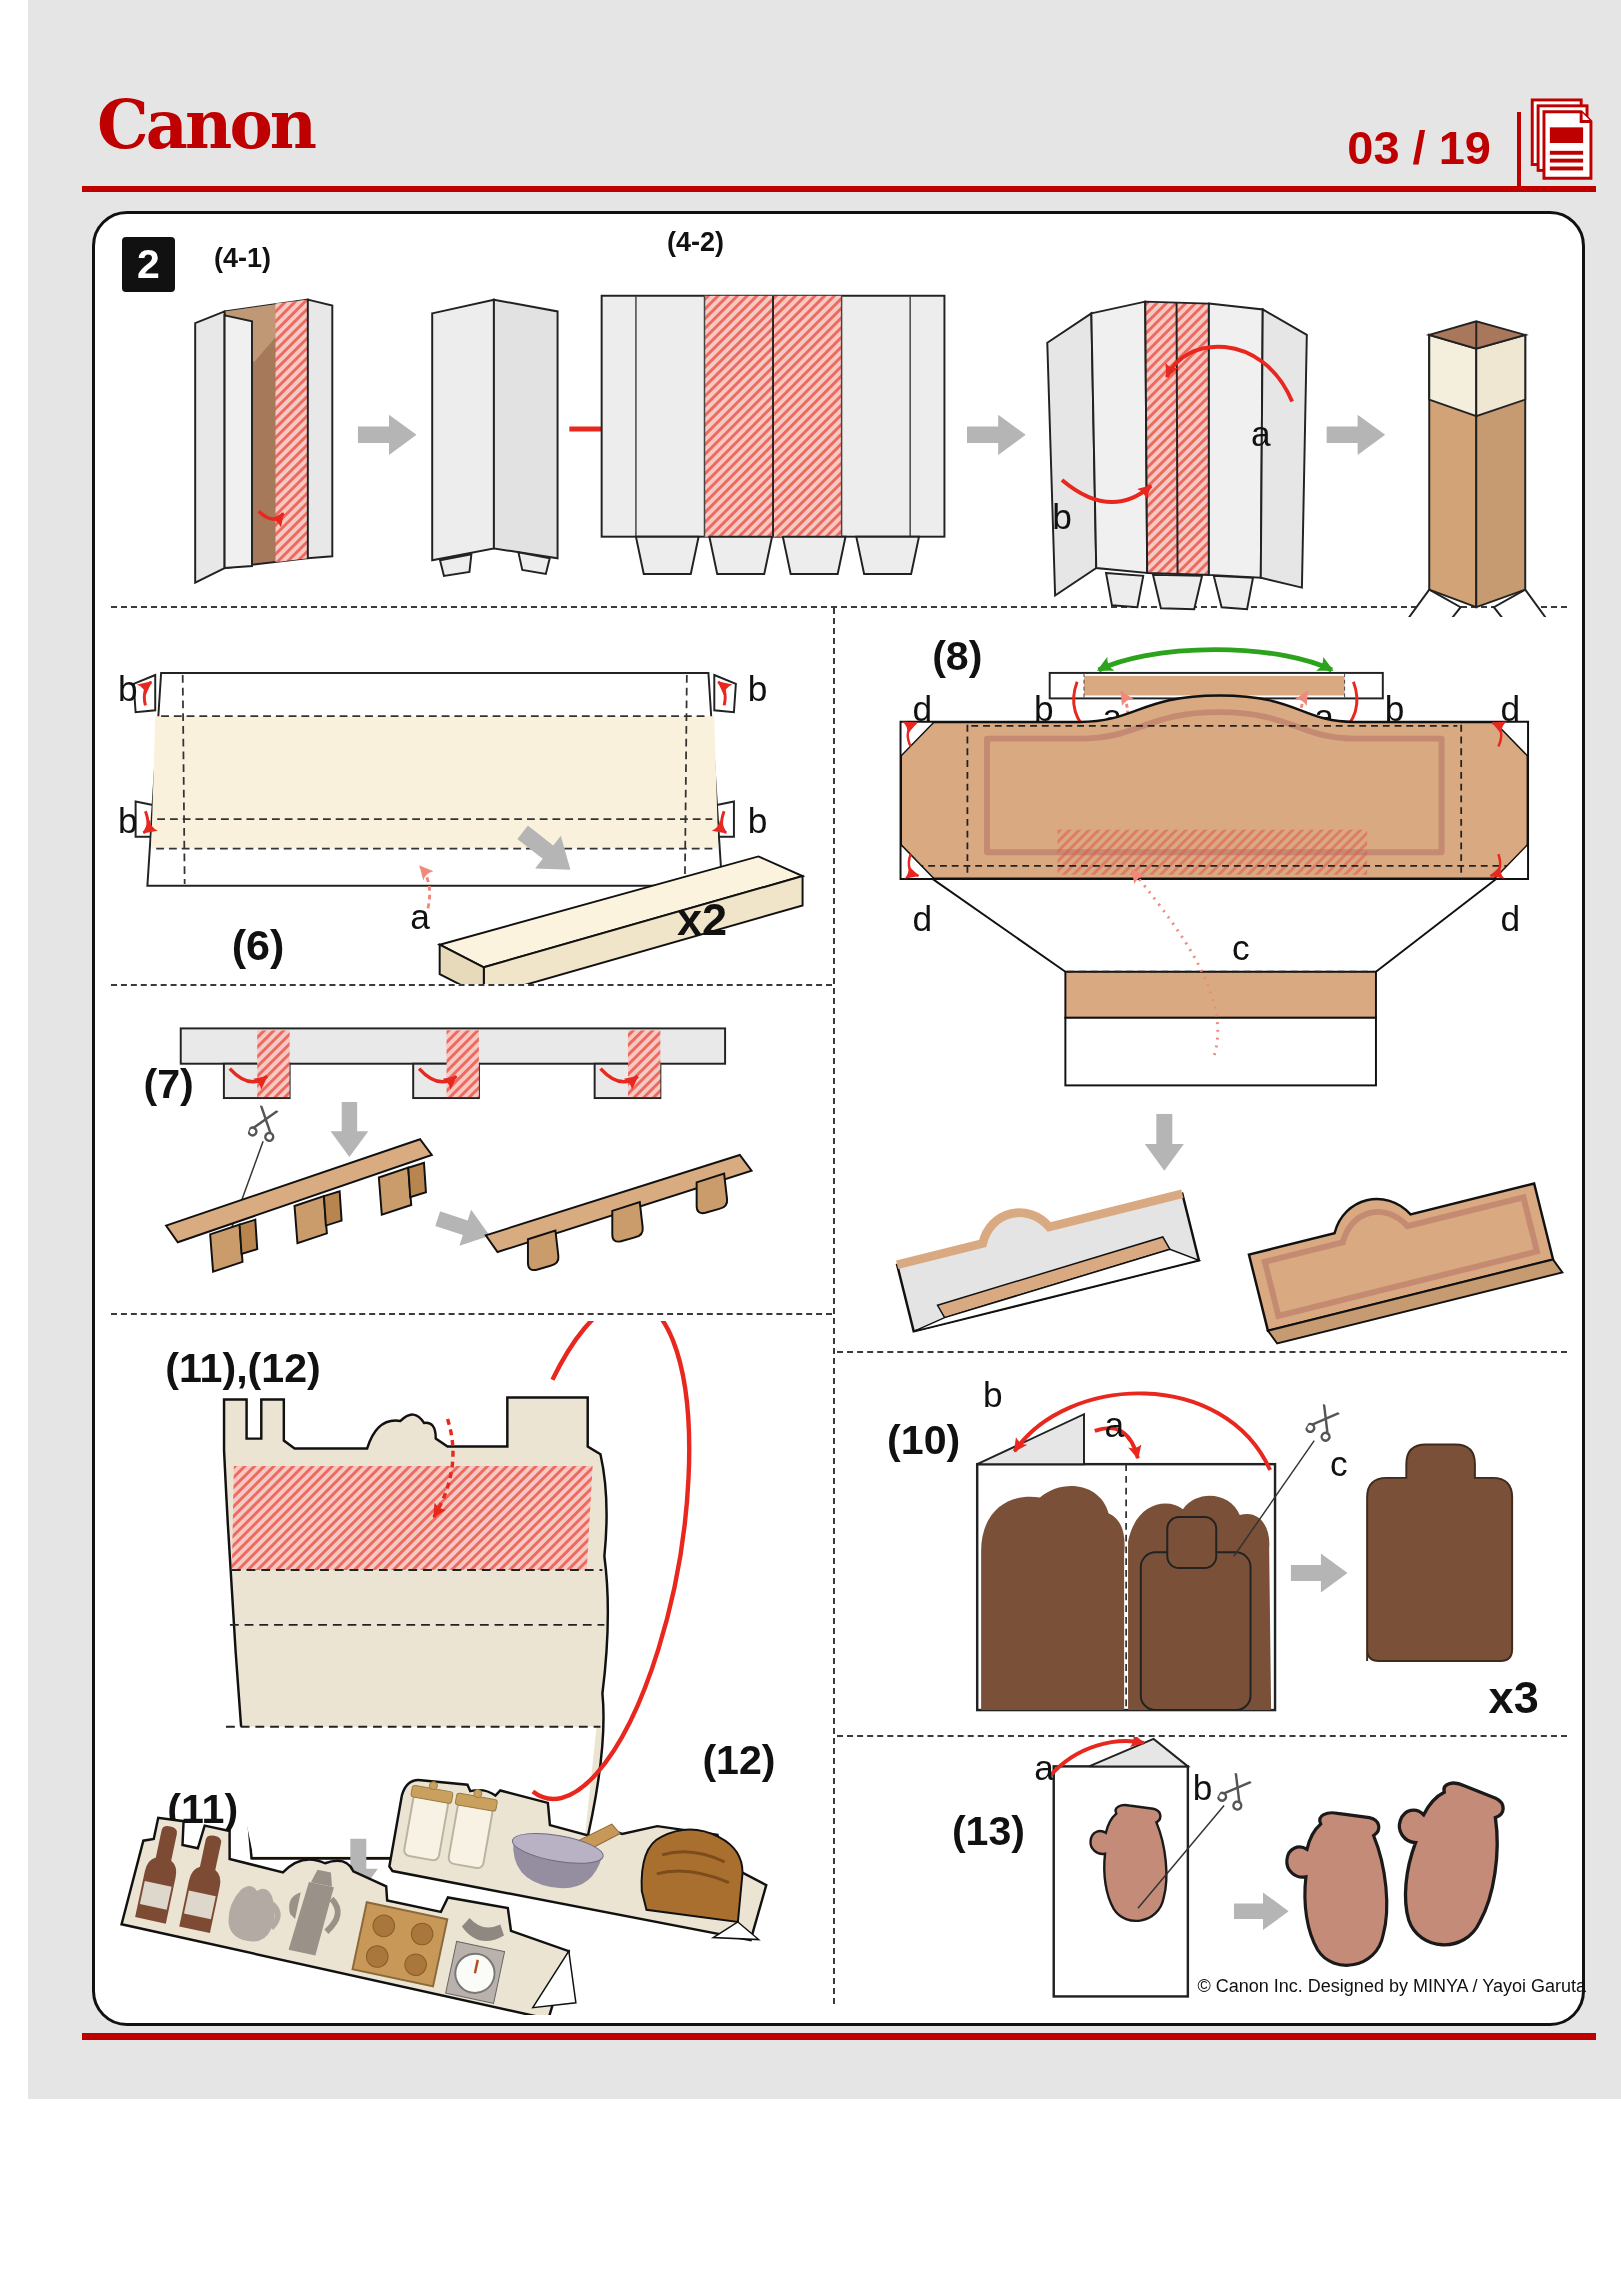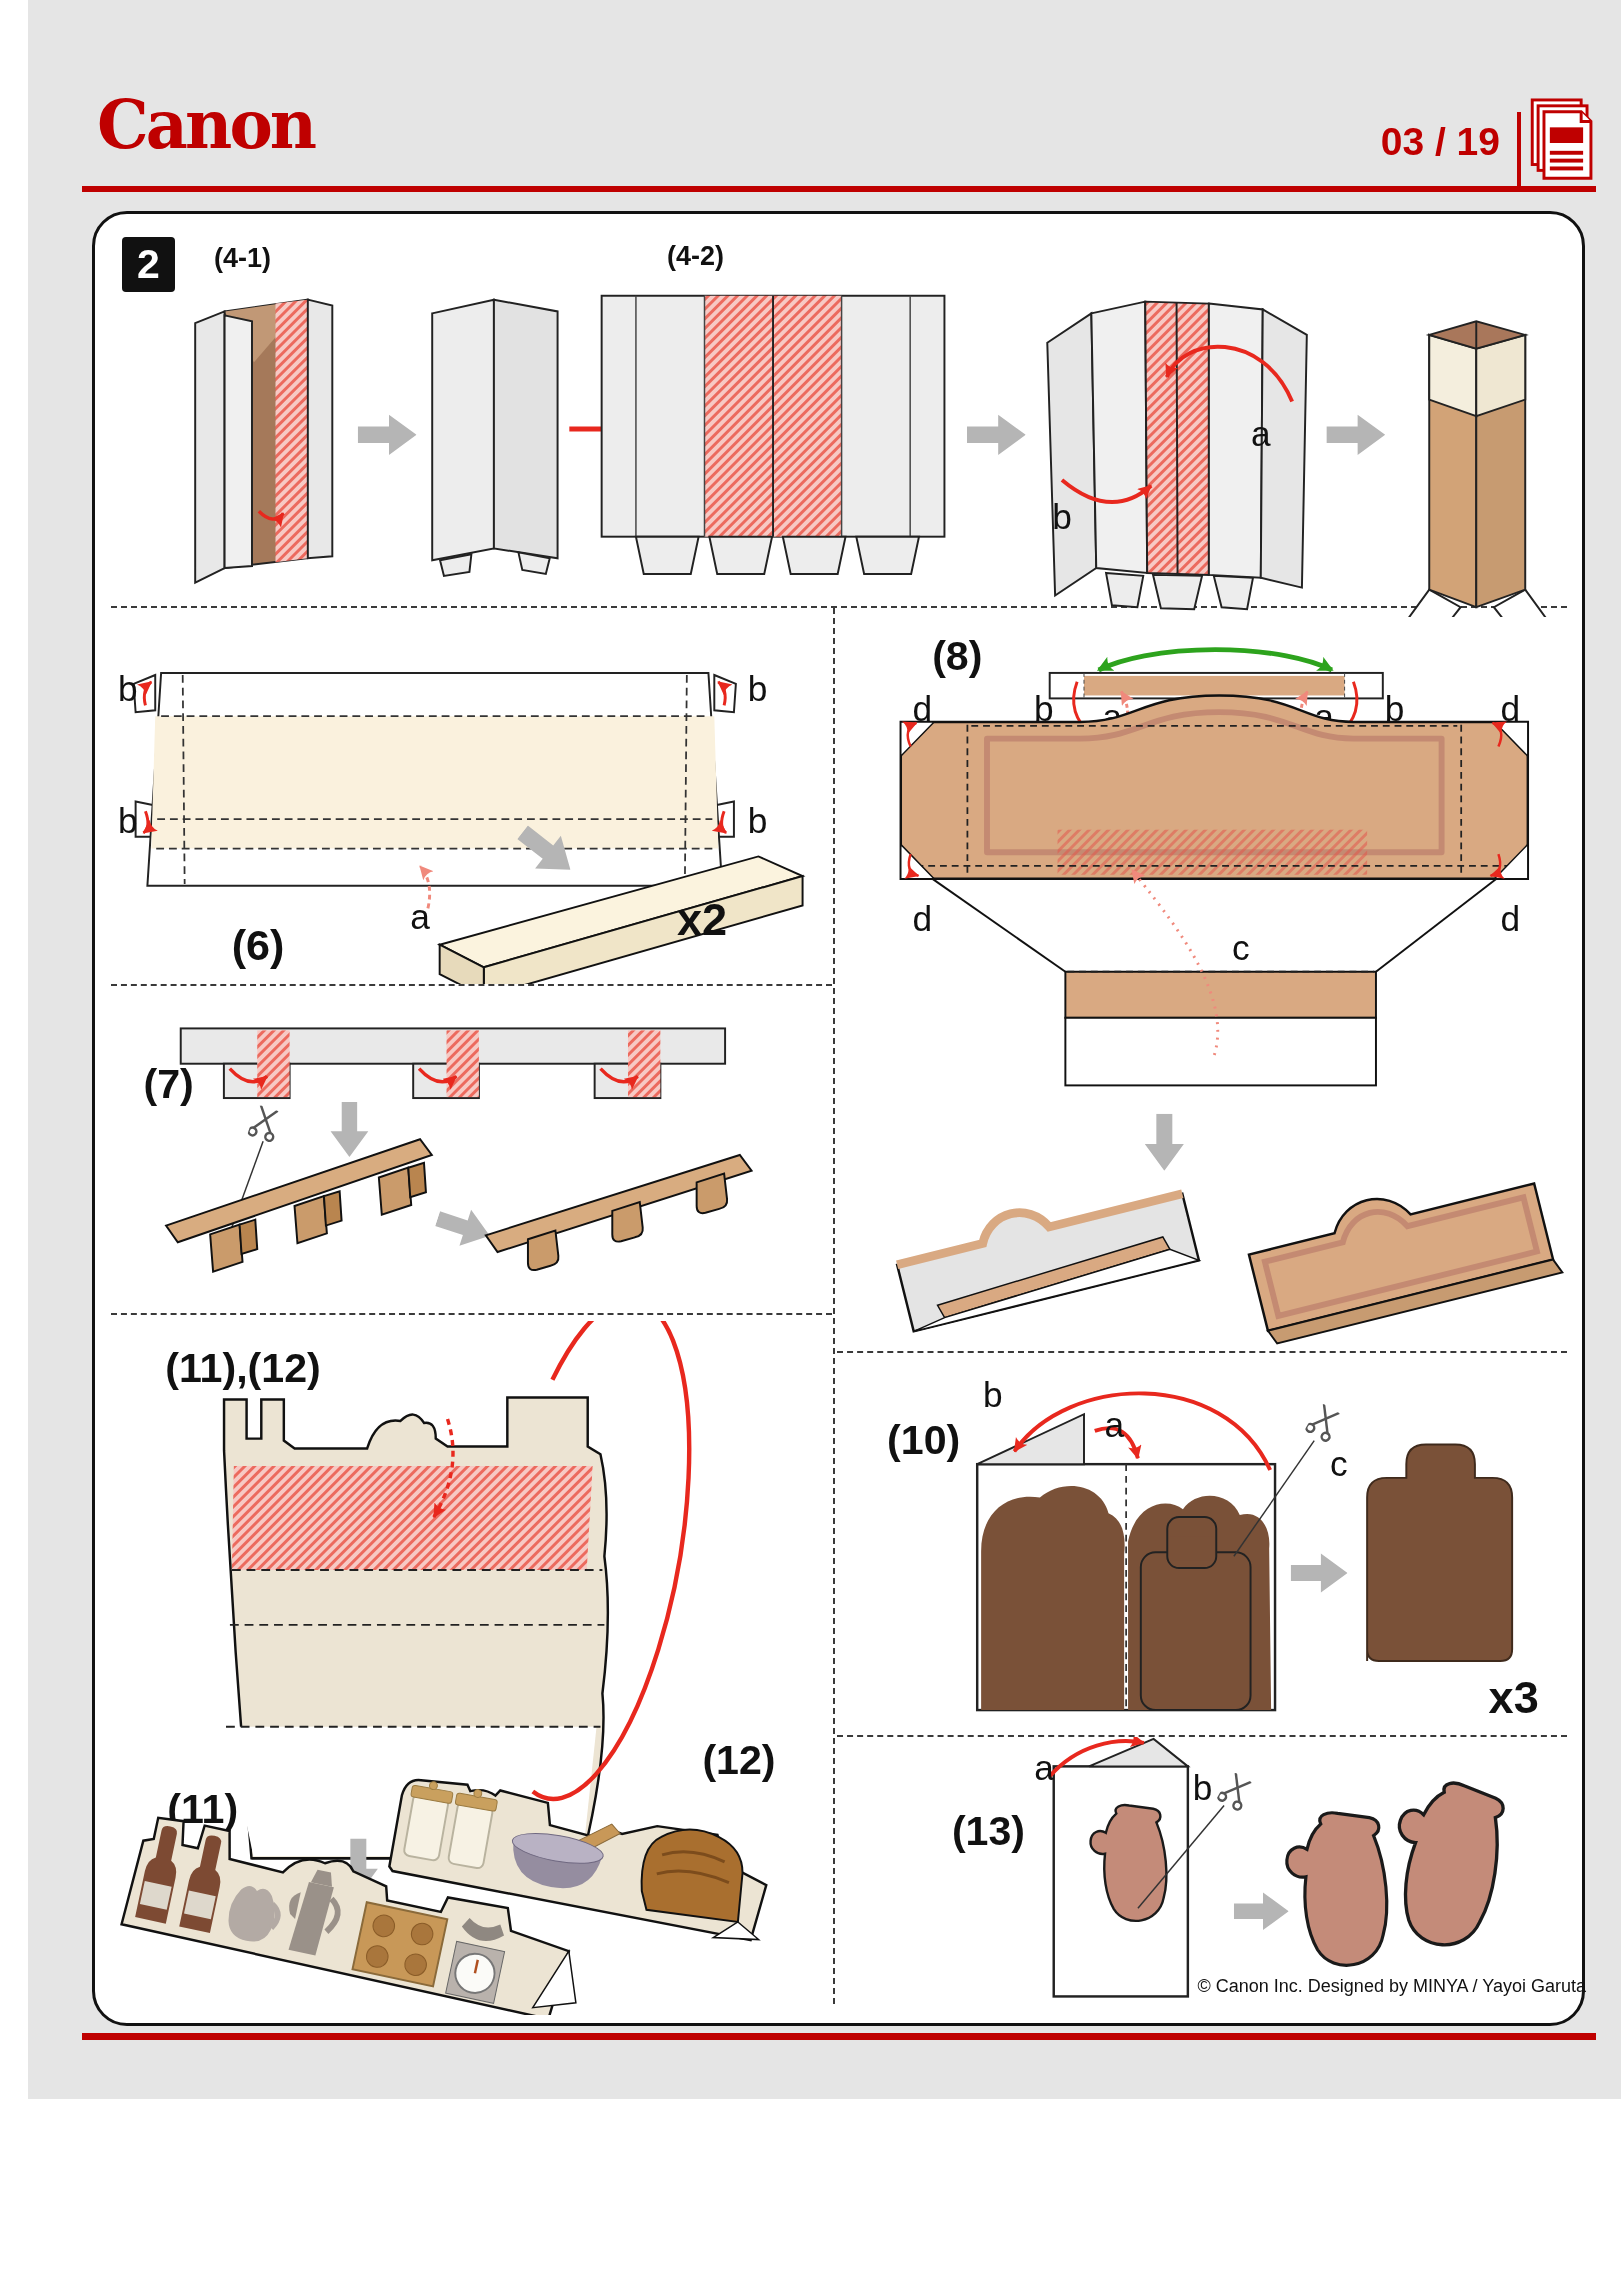--- a/index.html
+++ b/index.html
@@ -1,21 +1,21 @@
 <!DOCTYPE html>
 <html><head>
 <meta charset="utf-8">
 <style>
   html,body{margin:0;padding:0;background:#fff;}
   #page{position:relative;width:1621px;height:2099px;background:#e5e5e5;overflow:hidden;
         font-family:"Liberation Sans",sans-serif;margin-left:28px;}
   .abs{position:absolute;}
   #logo{left:69px;top:86px;font-family:"DejaVu Serif",serif;font-weight:bold;
         font-size:65px;color:#bf0000;letter-spacing:-2.9px;transform:scaleY(1.04);}
-  #pagenum{right:149px;top:120px;font-size:39px;font-weight:bold;color:#bf0000;}
+  #pagenum{right:158px;top:120px;font-size:47px;font-weight:bold;color:#bf0000;}
   .redline{background:#bf0000;}
   #mainbox{left:64px;top:211px;width:1487px;height:1809px;border:3.9px solid #111;
            border-radius:35px;background:#fff;}
   #badge{left:94px;top:237px;width:53px;height:55px;background:#111;color:#fff;
          font-size:41px;font-weight:bold;display:flex;align-items:center;justify-content:center;
          border-radius:3.9px;}
   .seclabel{font-size:27px;font-weight:bold;color:#111;}
   .div-h{border-top:2.9px dashed #3a3a3a;height:0;}
   .div-v{border-left:2.9px dashed #3a3a3a;width:0;}
   #copyright{right:63px;top:1976px;font-size:18px;color:#111;text-align:right;}
@@ -80,21 +80,21 @@
   <div class="abs" id="badge">2</div>
 
   <div class="abs div-h" style="left:83px;top:606px;width:1456px;"></div>
   <div class="abs div-v" style="left:805px;top:608px;height:1396px;"></div>
   <div class="abs div-h" style="left:83px;top:984px;width:721px;"></div>
   <div class="abs div-h" style="left:83px;top:1313px;width:721px;"></div>
   <div class="abs div-h" style="left:809px;top:1351px;width:730px;"></div>
   <div class="abs div-h" style="left:809px;top:1735px;width:730px;"></div>
 
   <div class="abs seclabel" style="left:186px;top:243px;">(4-1)</div>
-  <div class="abs seclabel" style="left:639px;top:241px;">(4-2)</div>
+  <div class="abs seclabel" style="left:639px;top:227px;">(4-2)</div>
 
   <svg class="abs" style="left:98px;top:284px;" width="1441" height="333" viewBox="0 0 1470 340">
     <g stroke="#222" stroke-width="2">
       <path d="M100,28 L185,16 L185,280 L100,290 Z" fill="#a5795a"></path>
       <path d="M100,28 L185,16 L130,80 Z" fill="#c19876" stroke="none"></path>
       <path d="M152,20 L185,16 L185,280 L152,284 Z" fill="url(#hx)" stroke="none"></path>
       <path d="M185,16 L210,22 L210,278 L185,280 Z" fill="#e8e8e8"></path>
       <path d="M70,40 L100,28 L100,290 L70,305 Z" fill="#e8e8e8"></path>
       <path d="M100,32 L128,38 L128,288 L100,290 Z" fill="#f0f0f0"></path>
       <path d="M135,232 Q150,247 160,234" fill="none" stroke="#e8281e" stroke-width="3.5" marker-end="url(#rah)"></path>

